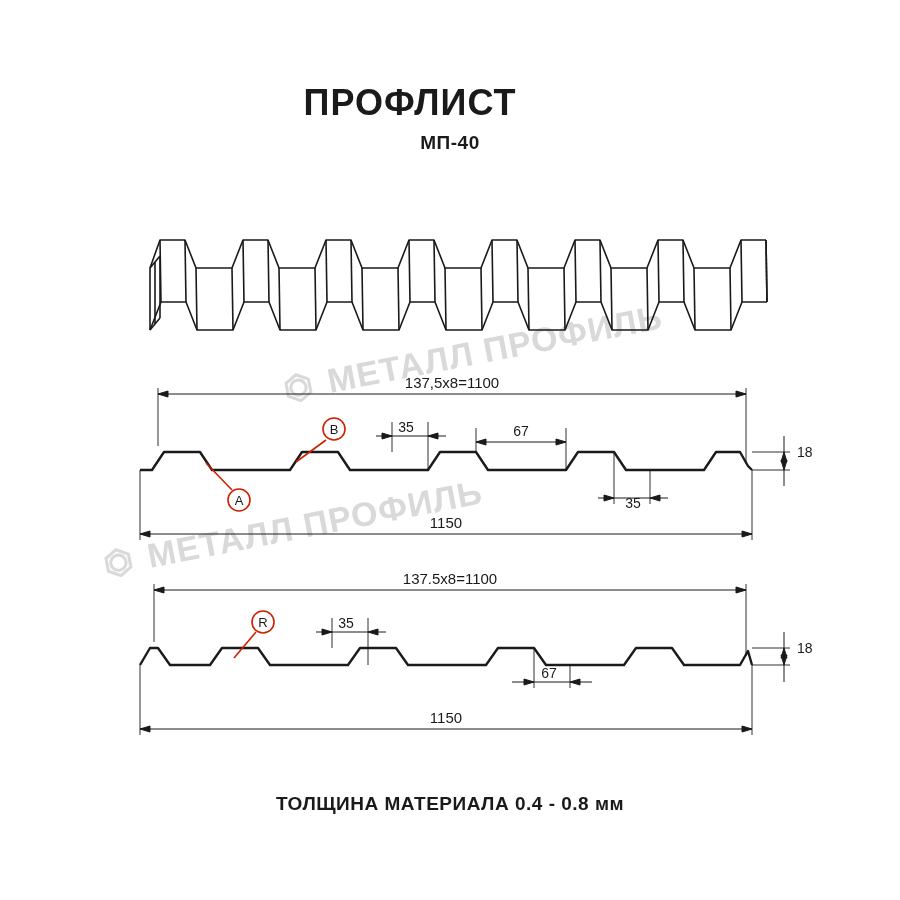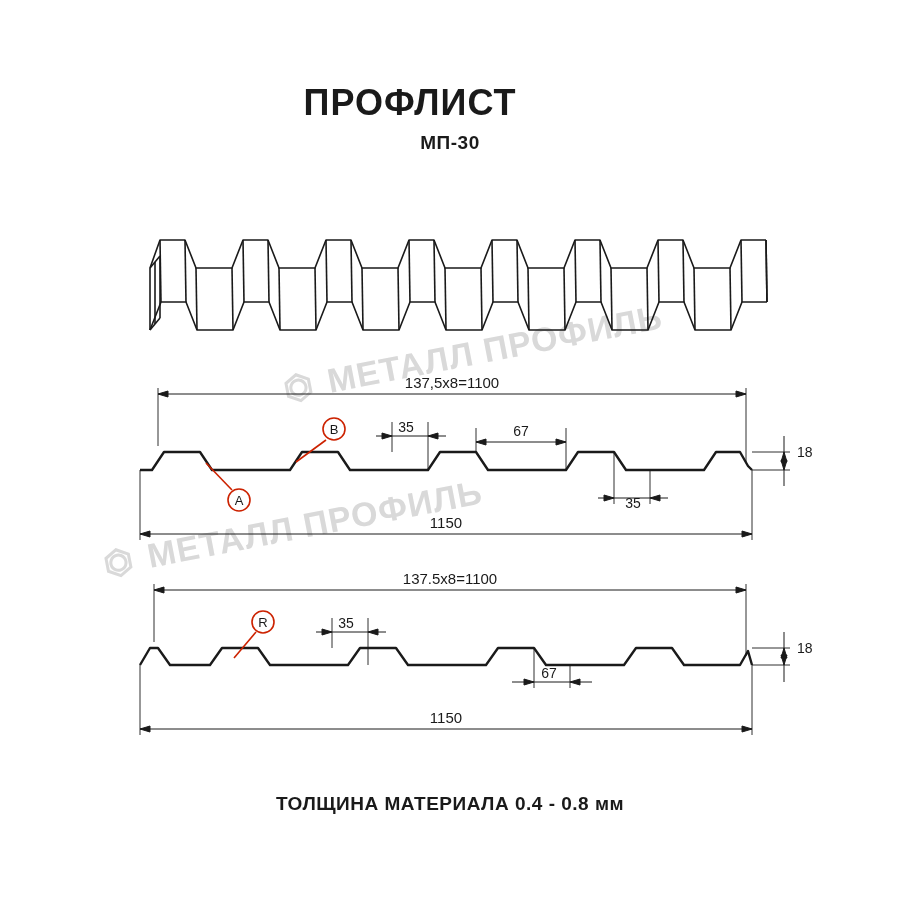--- a/index.html
+++ b/index.html
@@ -68,21 +68,21 @@
 <body>
 
 <div class="wm" style="left:280px;top:370px;transform:rotate(-11deg);">
   <span class="mark">⏣</span><span>МЕТАЛЛ ПРОФИЛЬ</span>
 </div>
 <div class="wm" style="left:100px;top:545px;transform:rotate(-11deg);">
   <span class="mark">⏣</span><span>МЕТАЛЛ ПРОФИЛЬ</span>
 </div>
 
 <div class="title-main">ПРОФЛИСТ</div>
-<div class="title-sub">МП-30</div>
+<div class="title-sub">МП-40</div>
 <div class="footer-note">ТОЛЩИНА МАТЕРИАЛА 0.4 - 0.8 мм</div>
 
 <svg id="sheet" viewBox="0 0 900 900">
 
   <g fill="none" stroke="#1a1a1a" stroke-width="1.6" stroke-linejoin="round">
 
     <path d="M150,268 L160,240 L185,240 L196,268 L232,268 L243,240 L268,240 L279,268 L315,268 L326,240 L351,240 L362,268 L398,268 L409,240 L434,240 L445,268 L481,268 L492,240 L517,240 L528,268 L564,268 L575,240 L600,240 L611,268 L647,268 L658,240 L683,240 L694,268 L730,268 L741,240 L766,240"></path>
 
     <path d="M150,330 L161,302 L186,302 L197,330 L233,330 L244,302 L269,302 L280,330 L316,330 L327,302 L352,302 L363,330 L399,330 L410,302 L435,302 L446,330 L482,330 L493,302 L518,302 L529,330 L565,330 L576,302 L601,302 L612,330 L648,330 L659,302 L684,302 L695,330 L731,330 L742,302 L767,302"></path>
 

